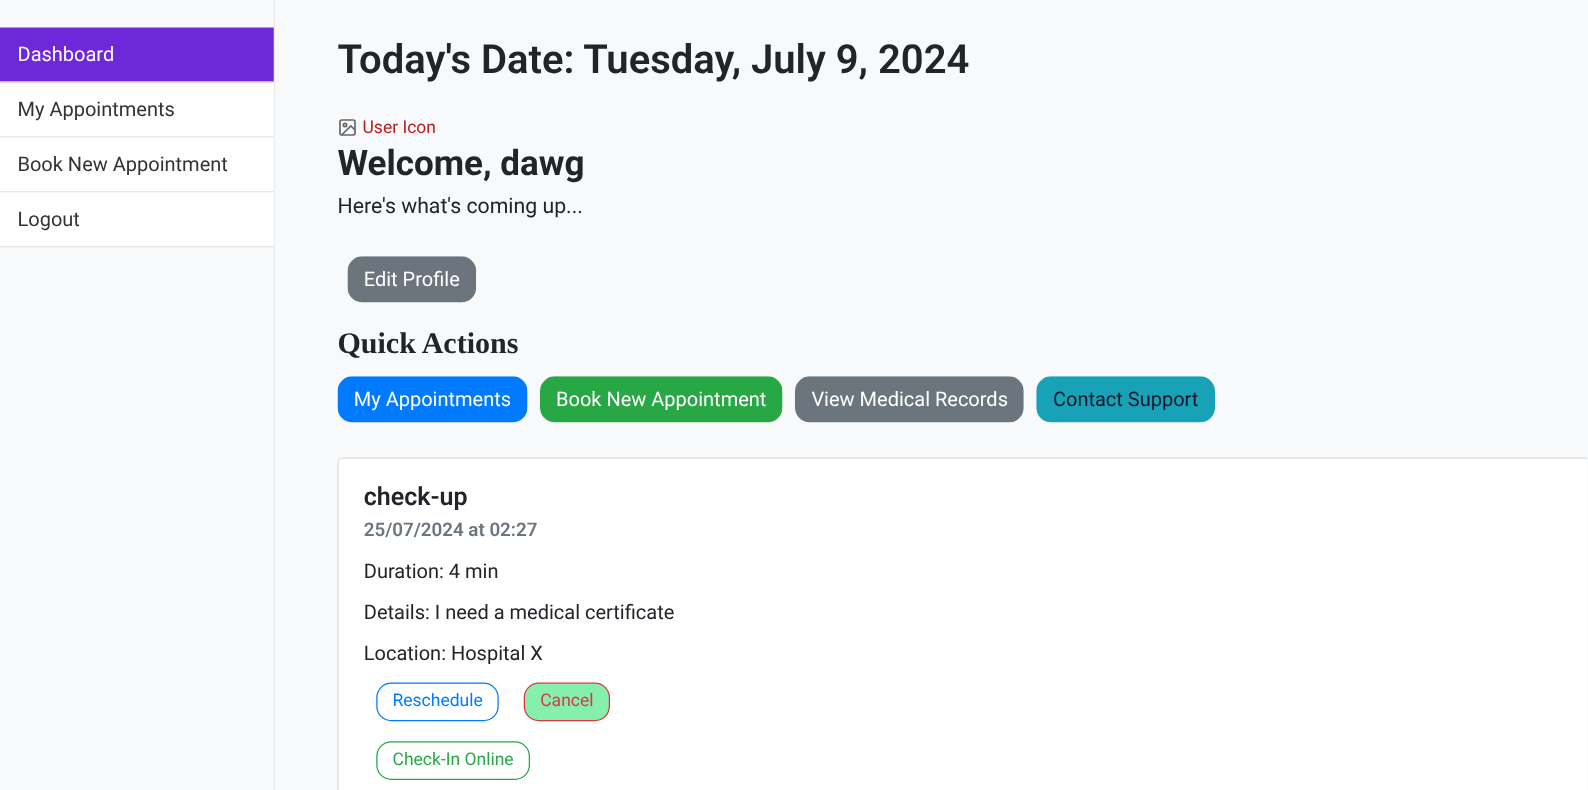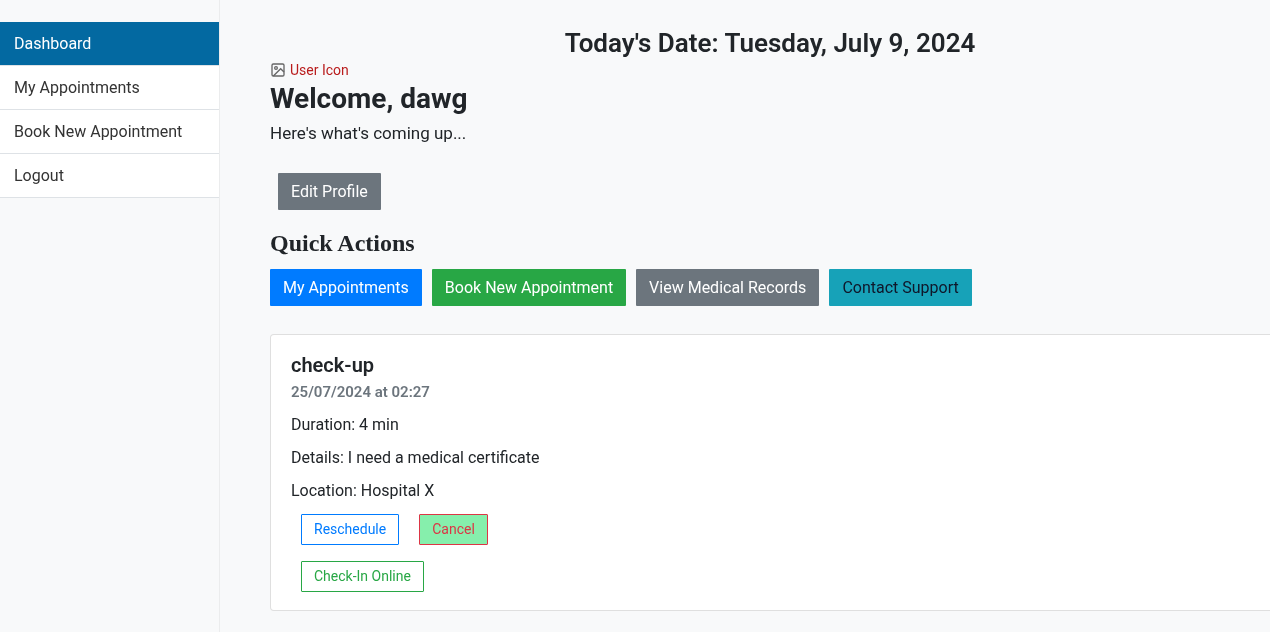--- a/index.html
+++ b/index.html
@@ -28,33 +28,32 @@
       display: block;
       padding: 12px 14px;
       color: #333;
       text-decoration: none;
       border-bottom: 1px solid #dee2e6;
       background: #fff;
       cursor: pointer;
       font-size: 16px;
     }
     .nav-item.active {
-      background: #0369a1;
+      background: #6d28d9;
       color: #fff;
     }
     .main {
       flex: 1;
       padding: 28px 0 28px 50px;
       overflow-x: hidden;
     }
     .date-line {
-      font-size: 26px;
-      font-weight: 600;
-      margin-bottom: 4px;
-      text-align: center;
+      font-size: 32px;
+      font-weight: 600;
+      margin-bottom: 28px;
     }
     .user-icon-broken {
       display: inline-flex;
       align-items: center;
       font-size: 14px;
       color: #b91c1c;
       margin-bottom: 4px;
     }
     .user-icon-broken svg {
       width: 16px;
@@ -67,21 +66,21 @@
       margin-bottom: 8px;
     }
     .subtitle {
       font-size: 17px;
       margin-bottom: 30px;
     }
     .btn {
       display: inline-block;
       padding: 8px 12px;
       border: 1px solid transparent;
-      border-radius: 1px;
+      border-radius: 12px;
       cursor: pointer;
       font-size: 16px;
       line-height: 1.2;
       text-align: center;
       font-family: inherit;
     }
     .btn-secondary {
       background: #6c757d;
       color: #fff;
     }

